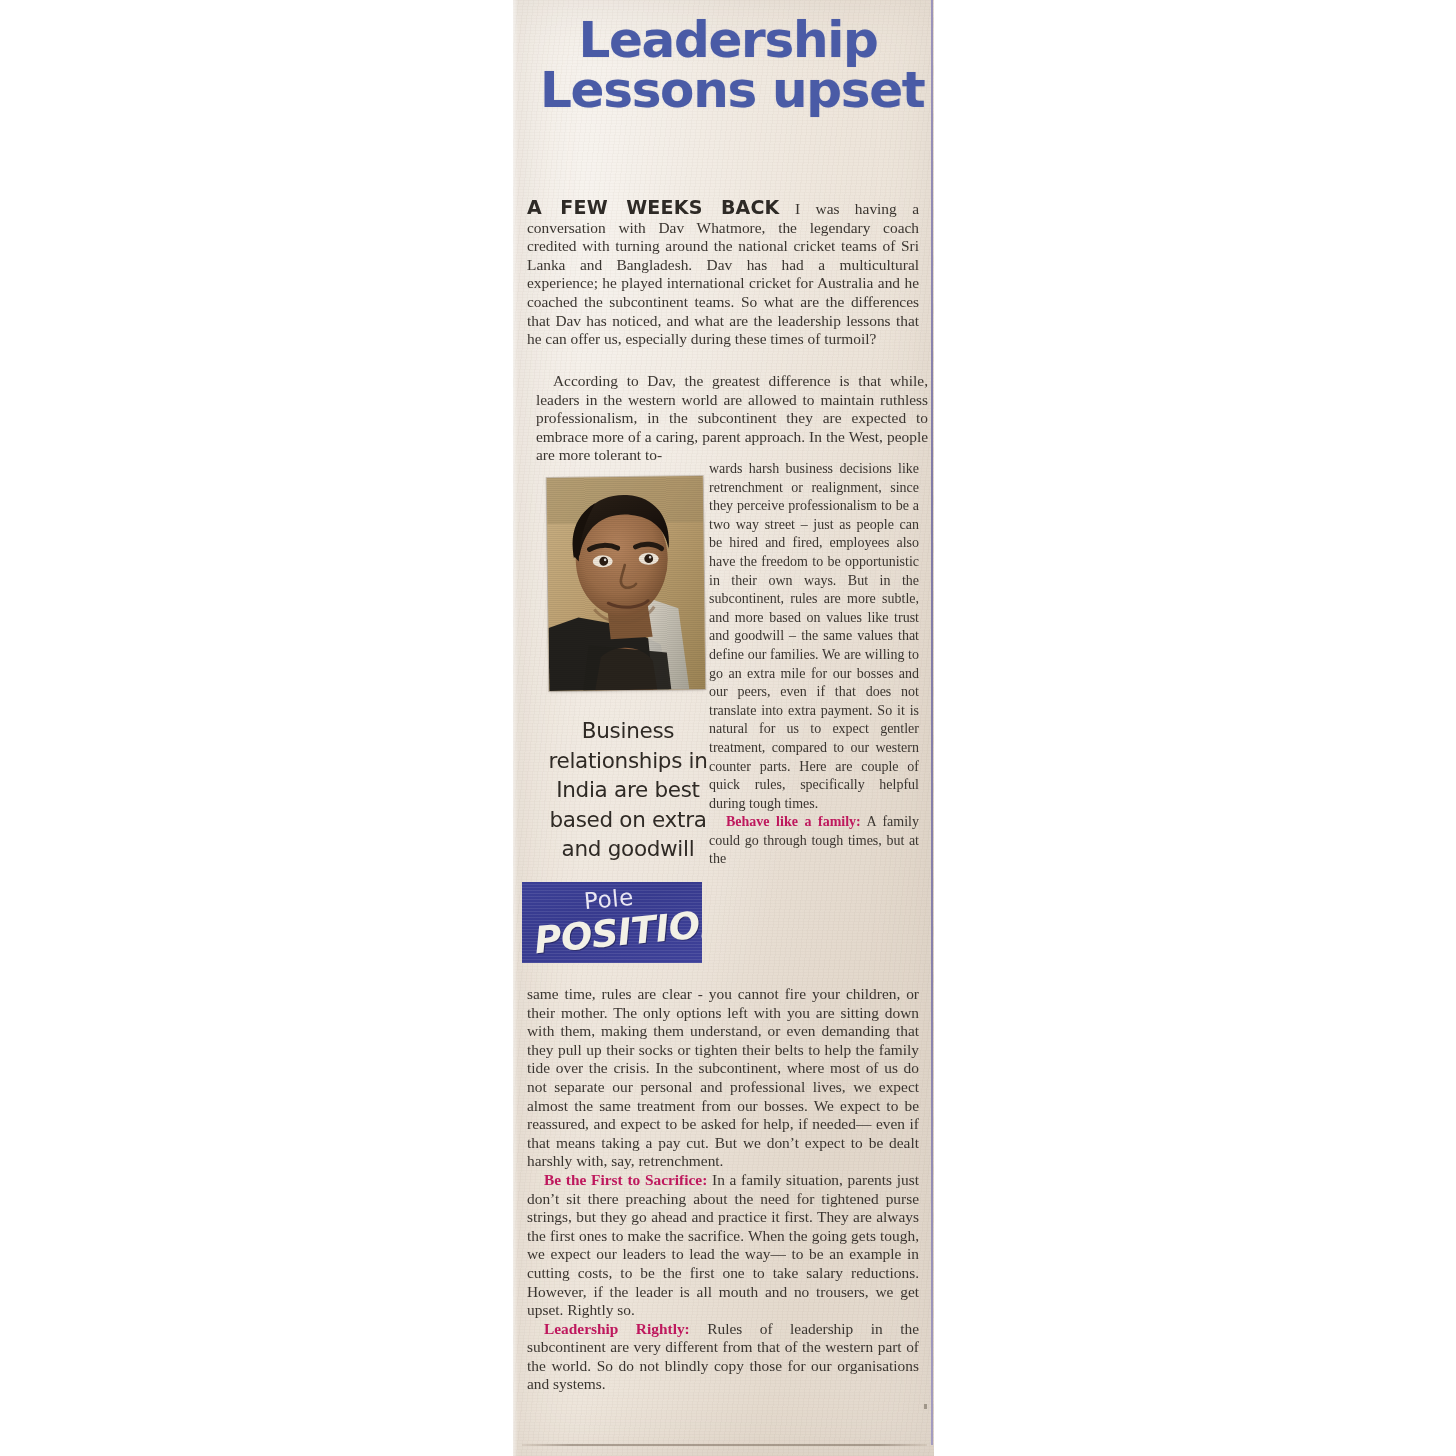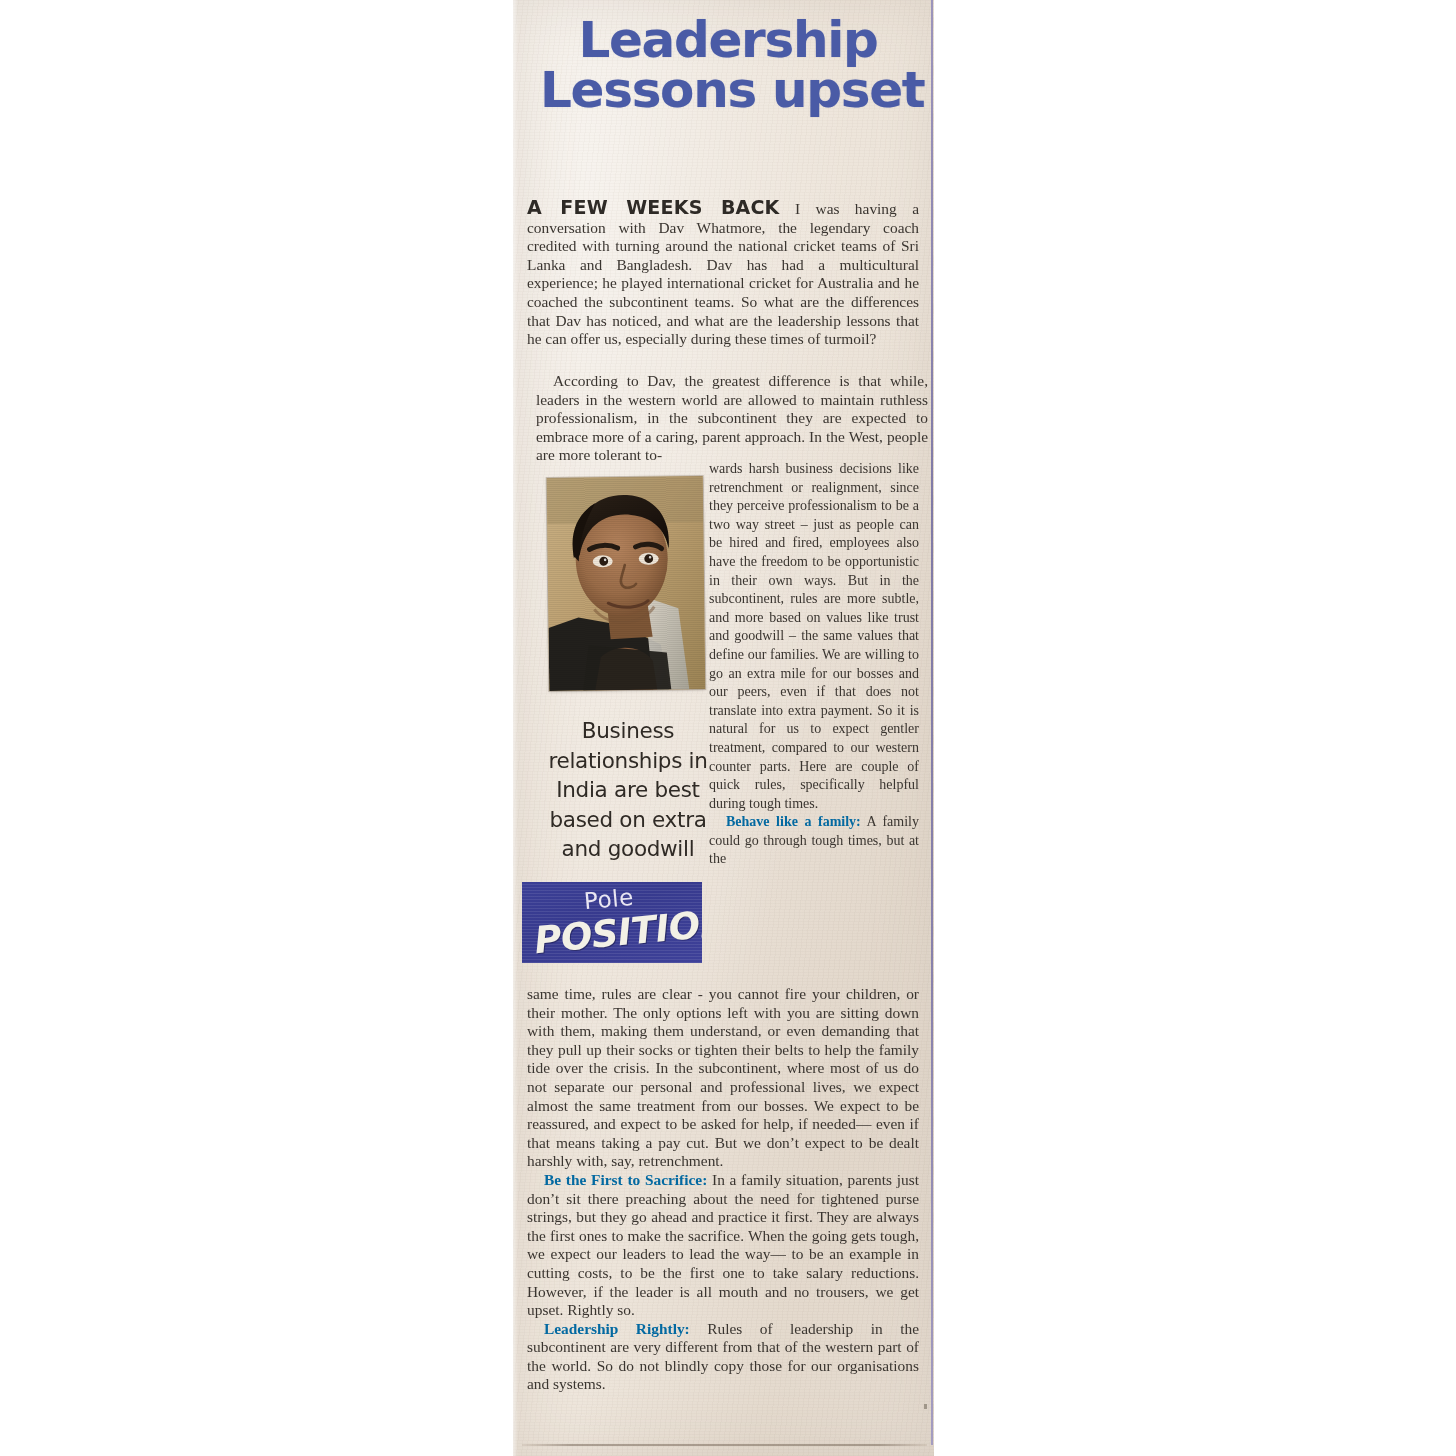--- a/index.html
+++ b/index.html
@@ -110,21 +110,21 @@
   .dropcap-lead {
     font-family: "DejaVu Sans", "Liberation Sans", sans-serif;
     font-weight: 700;
     font-size: 19px;
     letter-spacing: 0.2px;
     color: #2e2a26;
   }
   .run-in {
     font-family: "Liberation Serif", serif;
     font-weight: 700;
-    color: #0369a1;
+    color: #be185d;
   }
 
   #lead-block {
     position: absolute;
     left: 5px;
     top: 198px;
     width: 392px;
   }
 
   #para-two {

